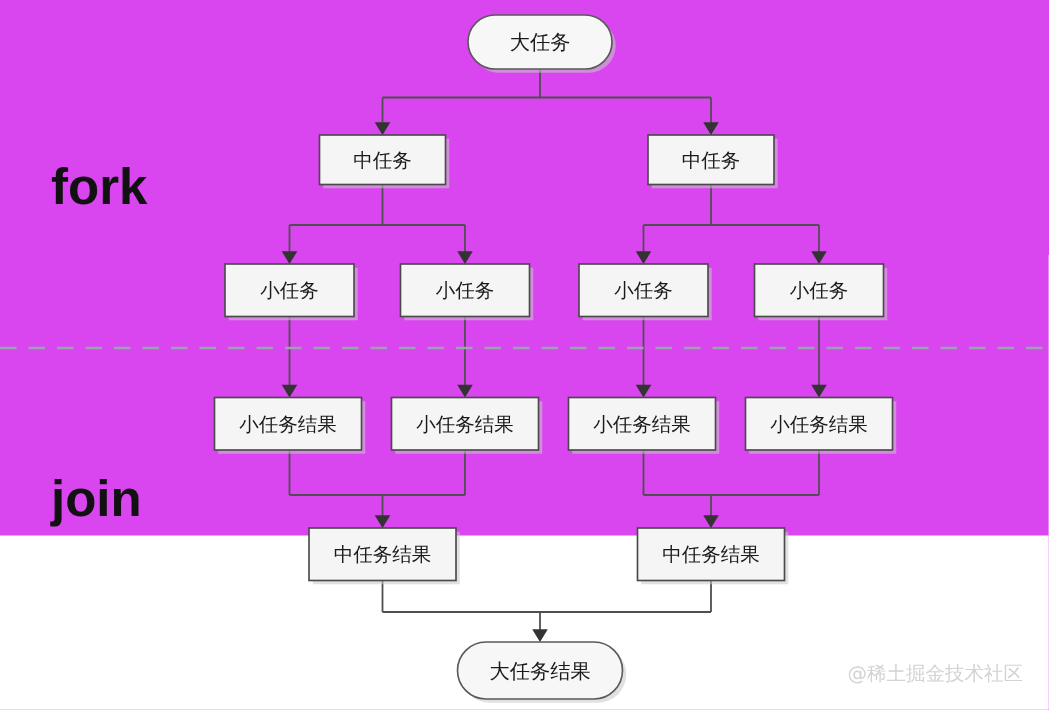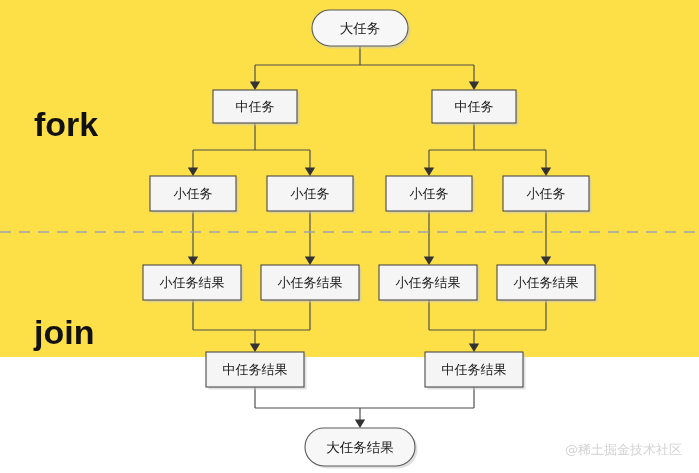--- a/index.html
+++ b/index.html
@@ -14,21 +14,21 @@
     overflow: hidden;
     font-family: "Liberation Sans", "DejaVu Sans", sans-serif;
     position: relative;
   }
   #diagram-canvas {
     position: absolute;
     left: 0;
     top: 0;
     width: 699px;
     height: 357px;
-    background: #fde047;
+    background: #d946ef;
   }
   svg {
     display: block;
   }
   .node-box {
     fill: #f5f5f5;
     stroke: #4a4a4a;
     stroke-width: 1.1;
   }
   .node-pill {

